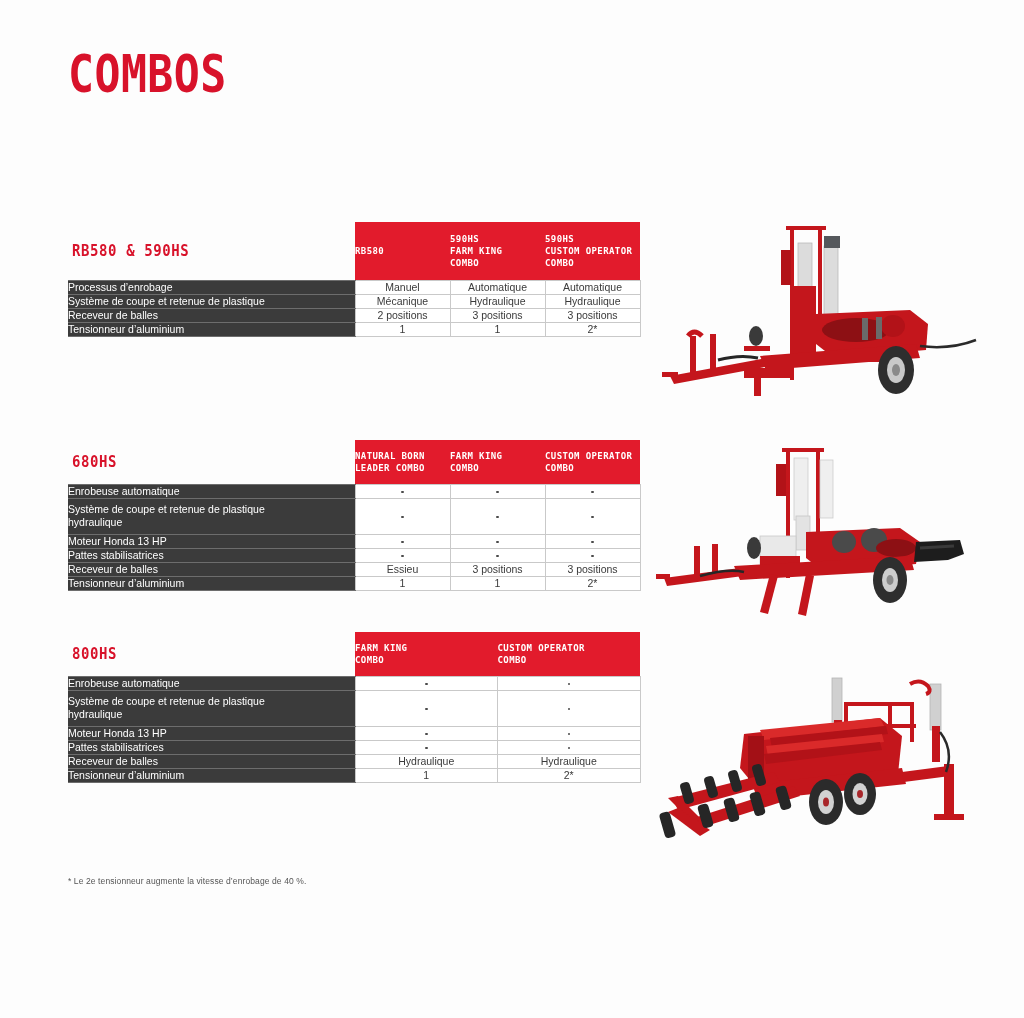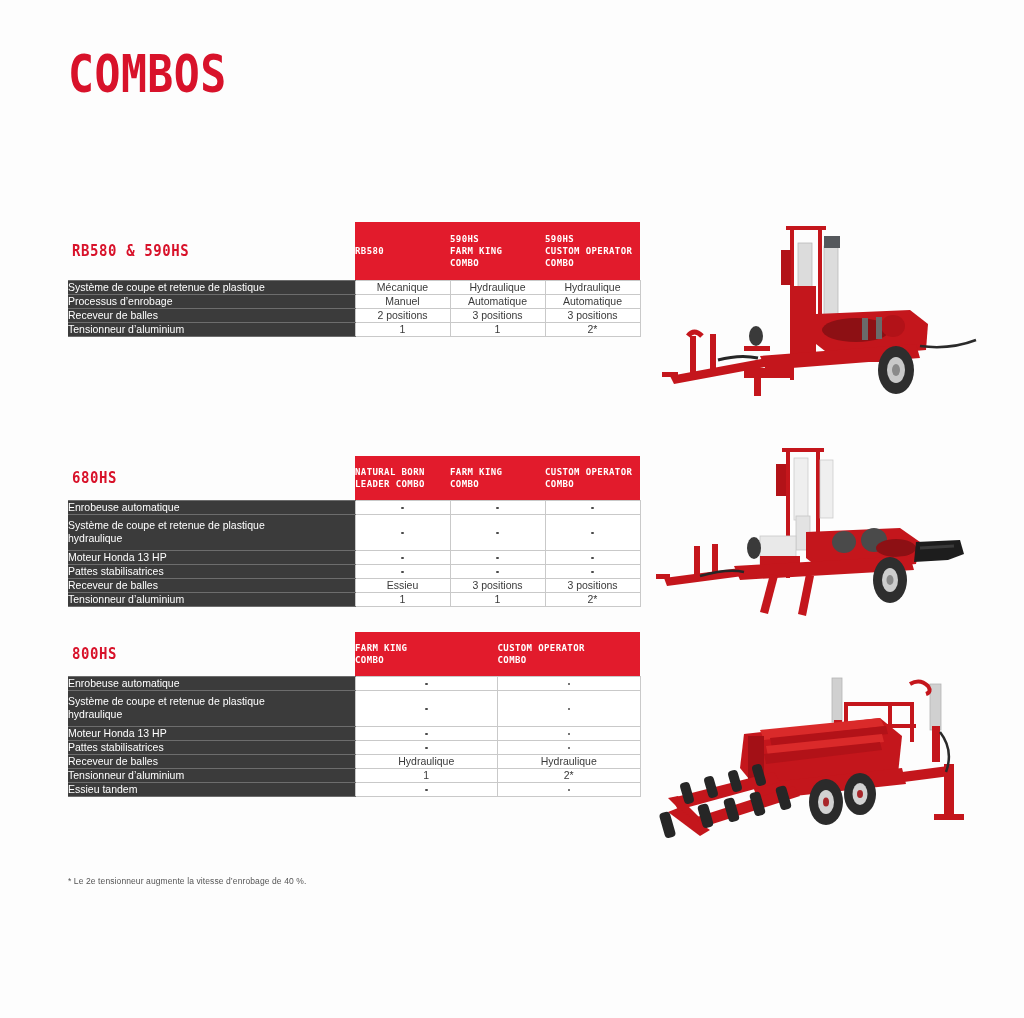--- a/index.html
+++ b/index.html
@@ -162,48 +162,48 @@
             </th>
             <th class="hdr-cell">
               <div>590HS</div>
               <div>CUSTOM OPERATOR</div>
               <div>COMBO</div>
             </th>
           </tr>
         </thead>
         <tbody>
           <tr>
+            <td class="lbl">Processus d’enrobage</td>
+            <td class="val">Manuel</td>
+            <td class="val">Automatique</td>
+            <td class="val">Automatique</td>
+          </tr>
+          <tr>
             <td class="lbl">Système de coupe et retenue de plastique</td>
             <td class="val">Mécanique</td>
             <td class="val">Hydraulique</td>
             <td class="val">Hydraulique</td>
           </tr>
           <tr>
-            <td class="lbl">Processus d’enrobage</td>
-            <td class="val">Manuel</td>
-            <td class="val">Automatique</td>
-            <td class="val">Automatique</td>
-          </tr>
-          <tr>
             <td class="lbl">Receveur de balles</td>
             <td class="val">2 positions</td>
             <td class="val">3 positions</td>
             <td class="val">3 positions</td>
           </tr>
           <tr>
             <td class="lbl">Tensionneur d’aluminium</td>
             <td class="val">1</td>
             <td class="val">1</td>
             <td class="val">2*</td>
           </tr>
         </tbody>
       </table>
   </div>
 
-  <div class="block" id="block-1" style="top:456px;">
+  <div class="block" id="block-1" style="top:440px;">
     <div class="block-title" id="title-1" style="top: 13px;">680HS</div>
     <table class="spec" id="table-1">
         <colgroup>
           <col style="width: 287px;">
           <col style="width: 95px;">
           <col style="width: 95px;">
           <col style="width: 95px;">
         </colgroup>
         <thead>
           <tr>
@@ -307,25 +307,20 @@
           </tr>
           <tr>
             <td class="lbl">Receveur de balles</td>
             <td class="val">Hydraulique</td>
             <td class="val">Hydraulique</td>
           </tr>
           <tr>
             <td class="lbl">Tensionneur d’aluminium</td>
             <td class="val">1</td>
             <td class="val">2*</td>
-          </tr>
-          <tr>
-            <td class="lbl">Essieu tandem</td>
-            <td class="val"><span class="dot"></span></td>
-            <td class="val"><span class="dot"></span></td>
           </tr>
         </tbody>
       </table>
   </div>
 
   <div class="footnote" style="top:876px;">* Le 2e tensionneur augmente la vitesse d’enrobage de 40 %.</div>
 
   <div class="photo" style="left:648px; top:218px; width:330px; height:190px;">
     <svg width="330" height="190" viewBox="0 0 330 190">
       <g fill="#c4161c" stroke="none">

